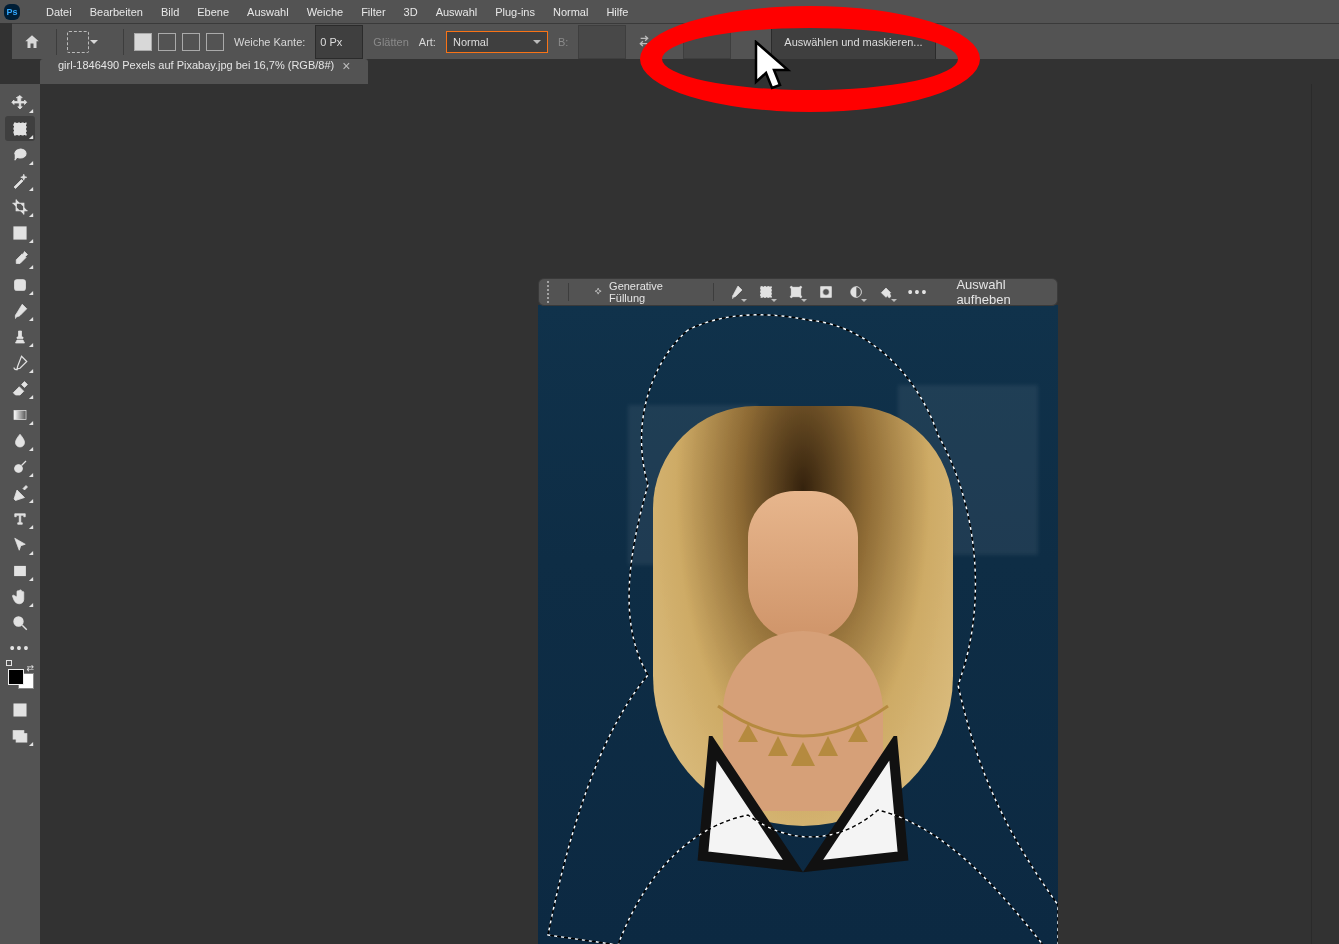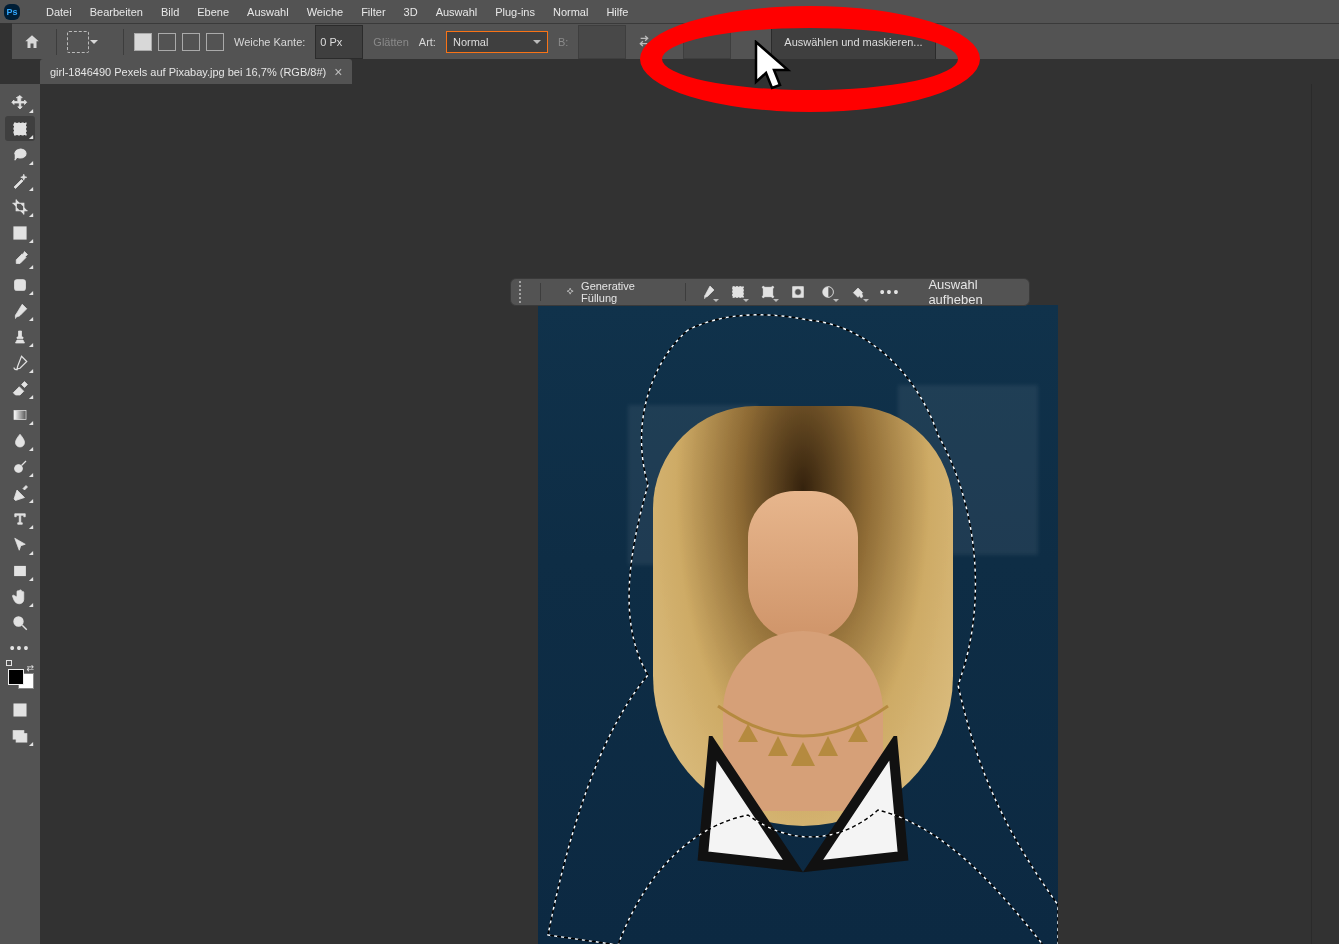--- a/index.html
+++ b/index.html
@@ -24,21 +24,21 @@
 #optionsbar .label { color:#d8d8d8; font-size:11px; }
 #optionsbar .label.dim { color:#8a8a8a; }
 #optionsbar .num-field { width: 48px; height: 34px; background:#3f3f3f; border:1px solid #2b2b2b; color:#ddd; font-size:11px; padding:2px 4px; display:flex; align-items:center; }
 #optionsbar .dropdown { width: 102px; height: 22px; background:#3f3f3f; border:1px solid #f97316; color:#ddd; font-size:11px; padding:0 6px; display:flex; align-items:center; justify-content:space-between; }
 #optionsbar .dropdown::after { content:""; border:4px solid transparent; border-top-color:#bbb; margin-left:4px; transform:translateY(2px); }
 #optionsbar .swap-icon svg { width:16px; height:16px; fill:#bbb; }
 #optionsbar .mask-btn { height:24px; padding:18px 12px; background:#3f3f3f; border:1px solid #2b2b2b; color:#ddd; font-size:11px; display:flex; align-items:center; border-radius:2px; }
 
 
 #tabbar { position: absolute; left: 0; top: 59px; right: 0; height: 25px; background: #323232; display: flex; align-items: flex-end; padding-left: 40px; }
-#tabbar .doc-tab { height: 25px; background:#535353; padding: 0 10px; display:flex; align-items:center; gap:8px; font-size:11px; color:#e5e5e5; border-top-left-radius:3px; border-top-right-radius:3px; }
+#tabbar .doc-tab { height: 25px; background:#535353; padding: 0 18px; display:flex; gap:8px; font-size:11px; color:#e5e5e5; border-top-left-radius:3px; border-top-right-radius:3px; }
 #tabbar .doc-tab .close { color:#bdbdbd; font-size:14px; line-height:1; }
 #tabbar-expand { position:absolute; left:4px; top:63px; color:#bbb; font-size:10px; }
 
 
 #tools { position:absolute; left:0; top:84px; width:40px; bottom:0; background:#535353; display:flex; flex-direction:column; align-items:center; padding-top:6px; gap:1px; }
 #tools .tool { width:30px; height:25px; display:flex; align-items:center; justify-content:center; border-radius:3px; position:relative; }
 #tools .tool.sel { background:#3f3f3f; }
 #tools .tool svg { width:18px; height:18px; fill:#e2e2e2; stroke:#e2e2e2; }
 #tools .tool .c { position:absolute; right:1px; bottom:1px; width:0; height:0; border:3px solid transparent; border-right-color:#e2e2e2; border-bottom-color:#e2e2e2; transform:scale(.7); }
 #tools .gap { height:8px; }
@@ -54,21 +54,21 @@
 #right-gutter { position:absolute; right:0; top:84px; width:28px; bottom:0; background:#323232; border-left:1px solid #2a2a2a; }
 
 
 #photo { position:absolute; left:538px; top:305px; width:520px; height:640px; background: linear-gradient(180deg,#10324b 0%, #0e2d45 40%, #0c2942 100%); overflow:hidden; }
 #photo .blur-rect { position:absolute; background:rgba(255,255,255,0.07); filter:blur(2px); }
 #photo .subject { position:absolute; left:50%; top:58%; width:430px; height:560px; transform:translate(-50%,-50%); }
 #photo .subject .skin { position:absolute; background:#d9a47c; border-radius:50%; }
 #photo .hair { position:absolute; background: radial-gradient(ellipse at 50% 20%, #3b2a17 0%, #8c6c3b 30%, #c7a768 60%, #d8bf8a 100%); filter:contrast(1.1); }
 
 
-#ctxbar { position:absolute; left:510px; top:278px; width:520px; height:28px; background:#535353; border:1px solid #3a3a3a; border-radius:6px; display:flex; align-items:center; padding:0 8px; gap:14px; }
+#ctxbar { position:absolute; left:538px; top:278px; width:520px; height:28px; background:#535353; border:1px solid #3a3a3a; border-radius:6px; display:flex; align-items:center; padding:0 8px; gap:14px; }
 #ctxbar .grip { width:8px; display:flex; flex-direction:column; gap:2px; }
 #ctxbar .grip span { width:2px; height:2px; background:#bbb; border-radius:50%; }
 #ctxbar .pill { height:20px; padding:0 10px; display:flex; align-items:center; gap:6px; color:#e5e5e5; font-size:11px; border-radius:12px; }
 #ctxbar .pill svg{ width:12px; height:12px; stroke:#e5e5e5; fill:none; }
 #ctxbar .sep { width:1px; height:18px; background:#3d3d3d; }
 #ctxbar .ib { width:18px; height:18px; display:flex; align-items:center; justify-content:center; position:relative; }
 #ctxbar .ib svg { width:16px; height:16px; fill:#e2e2e2; stroke:#e2e2e2; }
 #ctxbar .ib .d { position:absolute; right:-3px; bottom:-4px; width:0;height:0;border:3px solid transparent; border-top-color:#bbb; }
 #ctxbar .more { font-size:14px; color:#e2e2e2; letter-spacing:2px; }
 #ctxbar .txtbtn { color:#e5e5e5; font-size:13px; }

